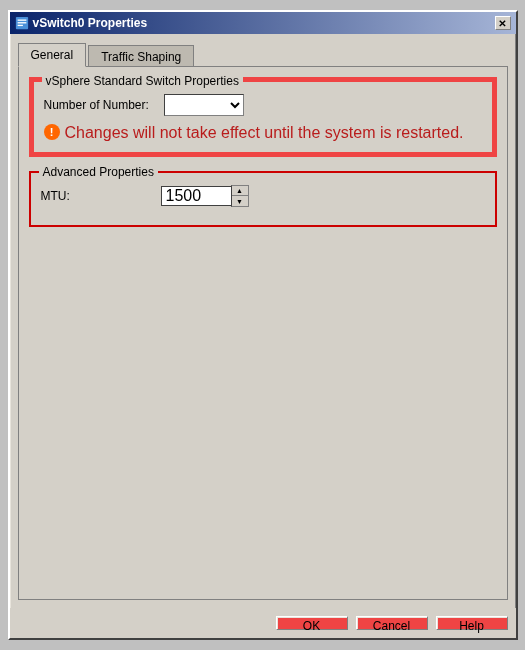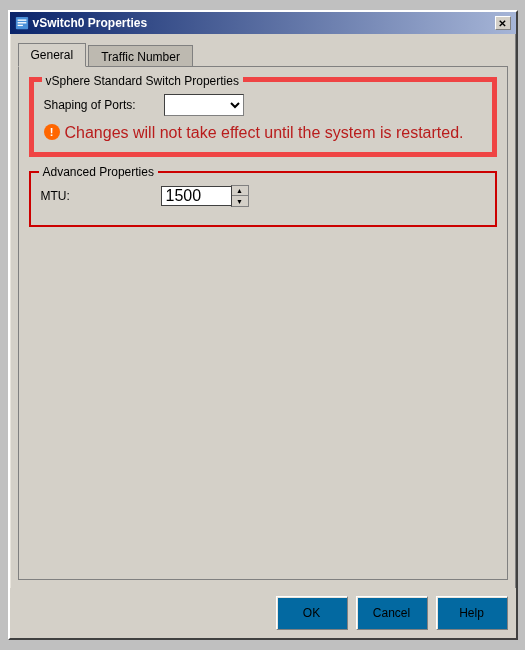--- a/index.html
+++ b/index.html
@@ -244,22 +244,22 @@
     .button-bar {
       display: flex;
       justify-content: flex-end;
       gap: 8px;
       padding: 8px 8px 8px 8px;
       background: #d4d0c8;
     }
 
     .btn {
       min-width: 72px;
-      height: 34px;
-      background: #0369a1;
+      height: 14px;
+      background: #ef4444;
       border: 1px solid #808080;
       border-top-color: #ffffff;
       border-left-color: #ffffff;
       box-shadow: inset 1px 1px 0 #e8e4dc;
       cursor: pointer;
       padding: 2px 8px;
       font-size: 12px;
     }
 
     
@@ -295,32 +295,32 @@
     <button class="close-btn">✕</button>
   </div>
 
   <div class="window-content">
 
     <div class="tabs">
       <div class="tab active">
         <span>General</span>
       </div>
       <div class="tab">
-        <span>Traffic Number</span>
+        <span>Traffic Shaping</span>
       </div>
     </div>
 
     <div class="tab-content">
 
       <div class="group-box">
         <span class="group-box-legend">vSphere Standard Switch Properties</span>
         <div class="group-box-content">
 
           <div class="field-row">
-            <span class="field-label">Shaping of Ports:</span>
+            <span class="field-label">Number of Number:</span>
             <div class="select-control">
               <select>
                 <option>120</option>
                 <option>256</option>
                 <option>512</option>
                 <option>1016</option>
               </select>
             </div>
           </div>
 

